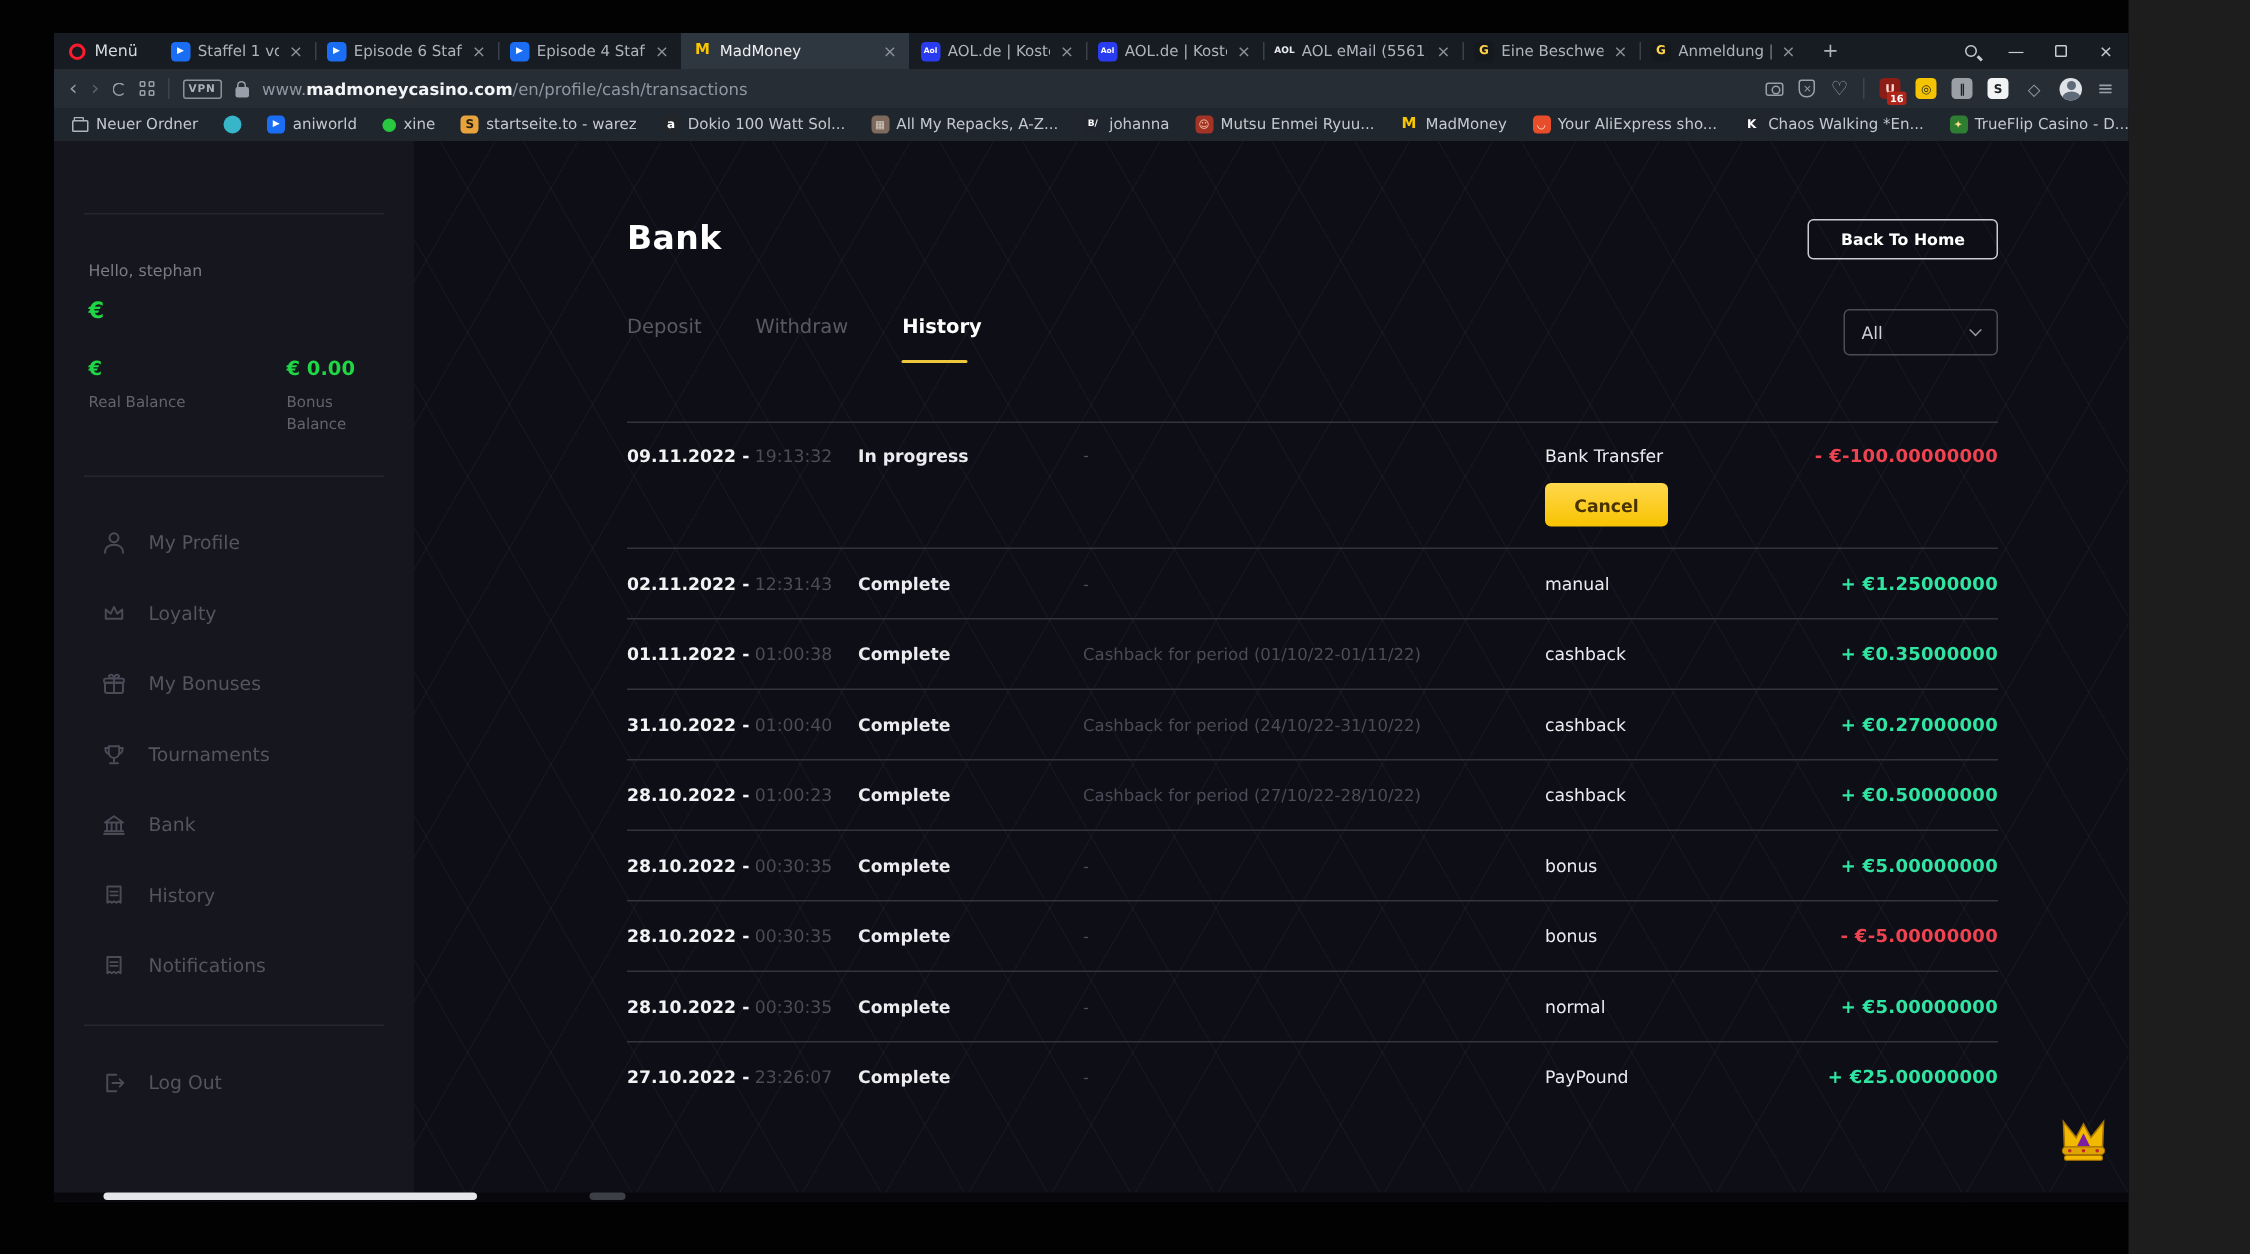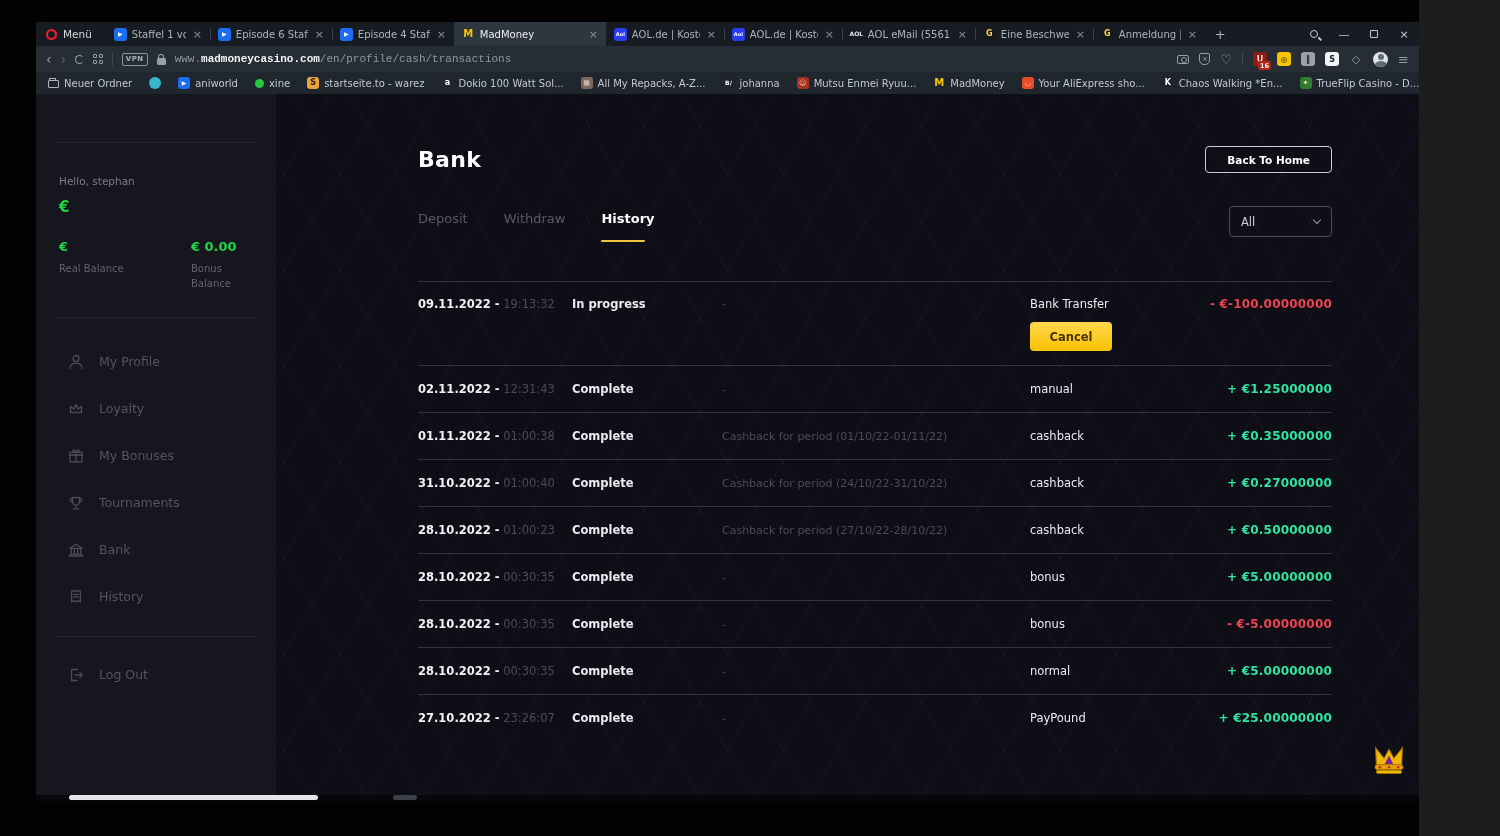--- a/index.html
+++ b/index.html
@@ -34,21 +34,21 @@
   .addrbar { height:26px; background:#262d35; display:flex; align-items:center; padding:0 10px; gap:9px; }
   .nav-ic { color:#97a0aa; font-size:14px; line-height:1; cursor:pointer; }
   .nav-ic.dim { color:#5a636d; }
   .reload { width:9px; height:9px; border:1.5px solid #97a0aa; border-radius:50%; border-right-color:transparent; }
   .tiles { display:grid; grid-template-columns:4px 4px; grid-gap:1.5px; }
   .tiles i { width:4px; height:4px; border:1px solid #97a0aa; border-radius:1px; }
   .vsep { width:1px; height:14px; background:#3c444e; }
   .vpn-badge { font-size:7px; font-weight:bold; color:#aab3bd; border:1px solid #8a939e; border-radius:2px; padding:1.5px 3px; letter-spacing:.5px; cursor:pointer; }
   .lock { width:9px; height:7px; background:#97a0aa; border-radius:1.5px; position:relative; margin-top:4px; }
   .lock::before { content:""; position:absolute; left:1.5px; top:-4px; width:6px; height:5px; border:1.5px solid #97a0aa; border-bottom:none; border-radius:4px 4px 0 0; box-sizing:border-box; }
-  .url { font-size:11px; color:#8e98a3; white-space:nowrap; cursor:text;font-family:Liberation Mono, monospace; }
+  .url { font-size:11px; color:#8e98a3; white-space:nowrap; cursor:text; }
   .url b { color:#f2f4f6; font-weight:bold; }
   .addr-right { margin-left:auto; display:flex; align-items:center; gap:10px; }
   .cam { width:12px; height:9px; border:1.5px solid #97a0aa; border-radius:2px; position:relative; }
   .cam::after { content:""; position:absolute; left:3px; top:1px; width:4px; height:4px; border:1.2px solid #97a0aa; border-radius:50%; }
   .shieldx { width:11px; height:12px; border:1.5px solid #97a0aa; border-radius:2px 2px 5px 5px; color:#97a0aa; font-size:7px; display:flex; align-items:center; justify-content:center; }
   .heart { color:#97a0aa; font-size:13px; }
   .ext { position:relative; width:14px; height:14px; border-radius:3px; display:flex; align-items:center; justify-content:center; font-size:8px; font-weight:bold; cursor:pointer; }
   .ext .badge { position:absolute; right:-4px; bottom:-4px; background:#b02419; color:#fff; font-size:6.5px; font-weight:bold; padding:0.5px 2px; border-radius:2px; }
   .avatar { width:15px; height:15px; border-radius:50%; background:#dfe3e8; position:relative; overflow:hidden; cursor:pointer; }
   .avatar::before { content:""; position:absolute; left:4.5px; top:2.5px; width:6px; height:6px; border-radius:50%; background:#5f6b78; }
@@ -354,20 +354,29 @@
           </div>
           <div class="nav-item">
             <span style="display: flex;">
               <svg width="18" height="18" viewBox="0 0 18 18" fill="none" stroke-width="1.3" stroke-linecap="round" stroke-linejoin="round">
                 <path d="M4.6 3h8.8v10.8l-1.5-1-1.4 1-1.5-1-1.5 1-1.4-1-1.5 1z"></path>
                 <path d="M6.6 6.4h4.8M6.6 8.9h4.8"></path>
               </svg>
             </span>
             <span>History</span>
           </div>
+          <div class="nav-item">
+            <span style="display: flex;">
+              <svg width="18" height="18" viewBox="0 0 18 18" fill="none" stroke-width="1.3" stroke-linecap="round" stroke-linejoin="round">
+                <path d="M4.6 3h8.8v10.8l-1.5-1-1.4 1-1.5-1-1.5 1-1.4-1-1.5 1z"></path>
+                <path d="M6.6 6.4h4.8M6.6 8.9h4.8"></path>
+              </svg>
+            </span>
+            <span>Notifications</span>
+          </div>
         </nav>
       <hr class="sb-div d3">
       <div class="nav logout">
           <div class="nav-item">
             <span style="display: flex;">
               <svg width="18" height="18" viewBox="0 0 18 18" fill="none" stroke-width="1.3" stroke-linecap="round" stroke-linejoin="round">
                 <path d="M10.5 3.5h-6v11h6"></path>
                 <path d="M8 9h7M12.8 6.6 15.2 9l-2.4 2.4"></path>
               </svg>
             </span>

